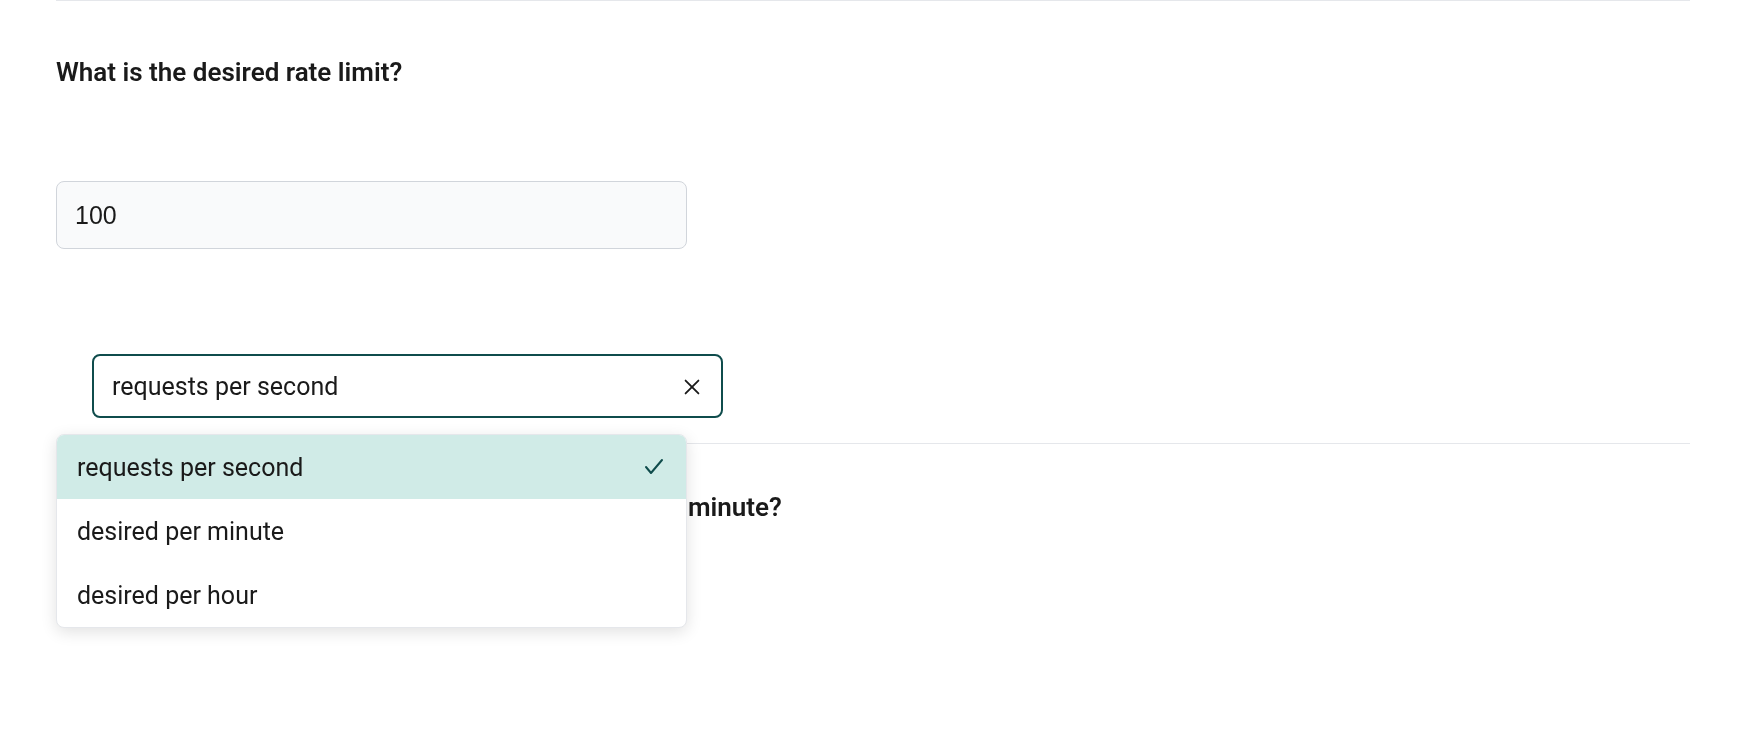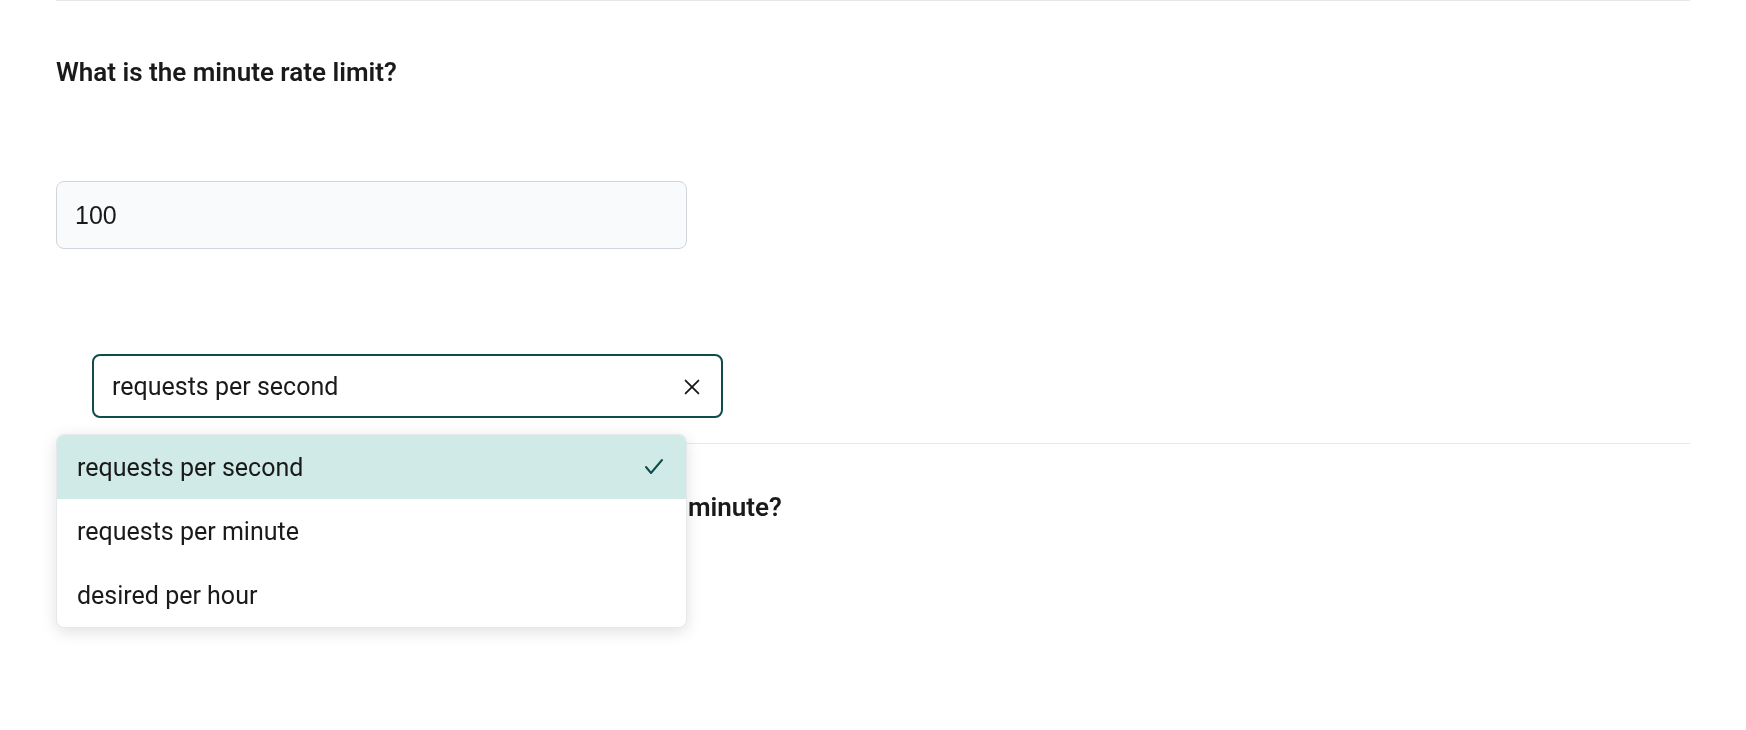--- a/index.html
+++ b/index.html
@@ -133,21 +133,21 @@
       color: #1a1a1a;
     }
   </style>
 </head>
 <body>
 
 <div class="top-border"></div>
 
 <div class="container">
 
-  <div class="question-label">What is the minute rate limit?</div>
+  <div class="question-label">What is the desired rate limit?</div>
 
   <input type="text" class="number-input" value="100" style="">
 
   <div class="combobox-wrapper">
     <div class="combobox">
       <span>requests per second</span>
       <span class="combobox-clear">
         <svg viewBox="0 0 24 24" fill="none">
           <path d="M5 5 L19 19 M19 5 L5 19" stroke-linecap="round"></path>
         </svg>
@@ -157,21 +157,21 @@
     <div class="dropdown">
       <div class="dropdown-item selected">
         <span>requests per second</span>
         <span class="check-icon">
           <svg viewBox="0 0 24 24">
             <path d="M4 12 L9 18 L20 5" stroke-linecap="round" stroke-linejoin="round"></path>
           </svg>
         </span>
       </div>
       <div class="dropdown-item">
-        <span>requests per minute</span>
+        <span>desired per minute</span>
       </div>
       <div class="dropdown-item">
         <span>desired per hour</span>
       </div>
     </div>
   </div>
 
 </div>
 
 <div class="hr-below"></div>

